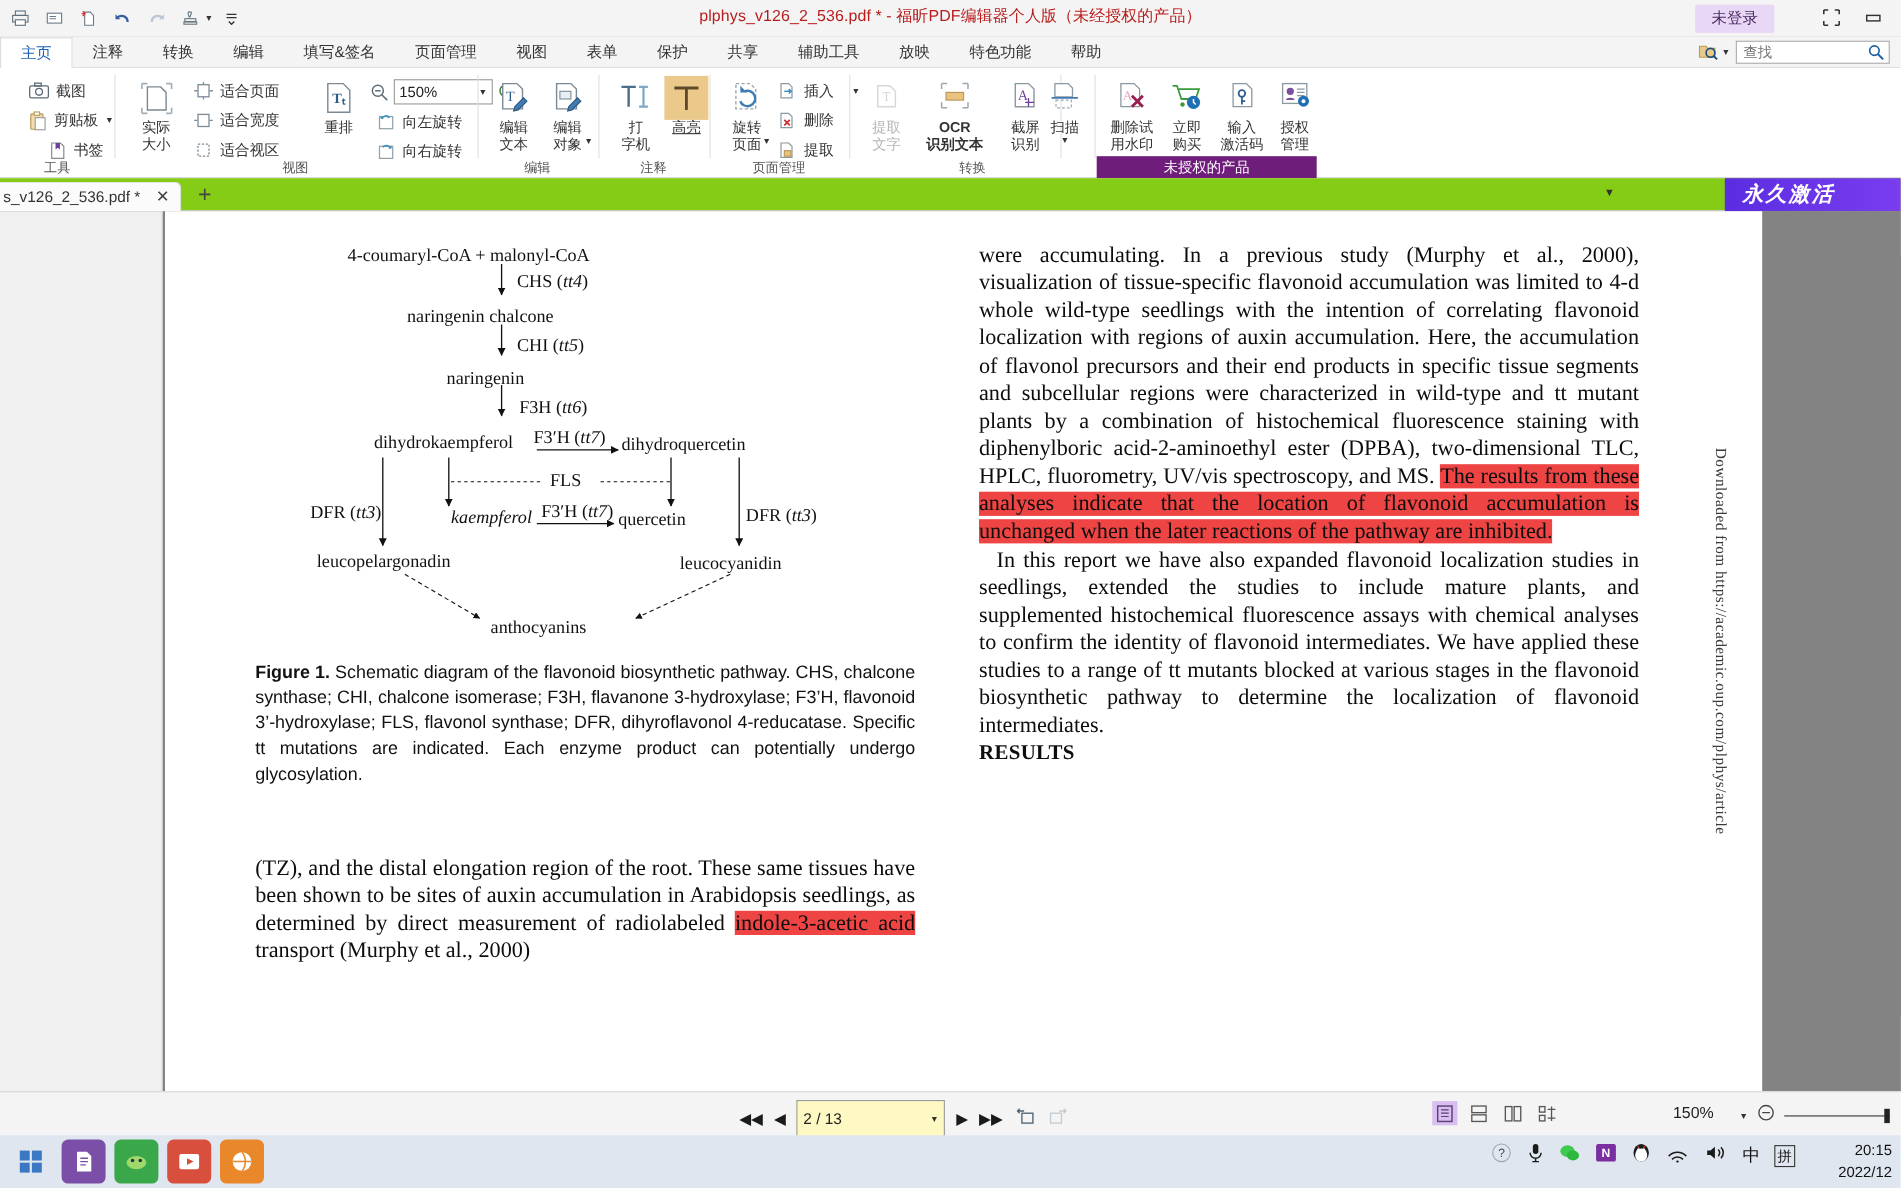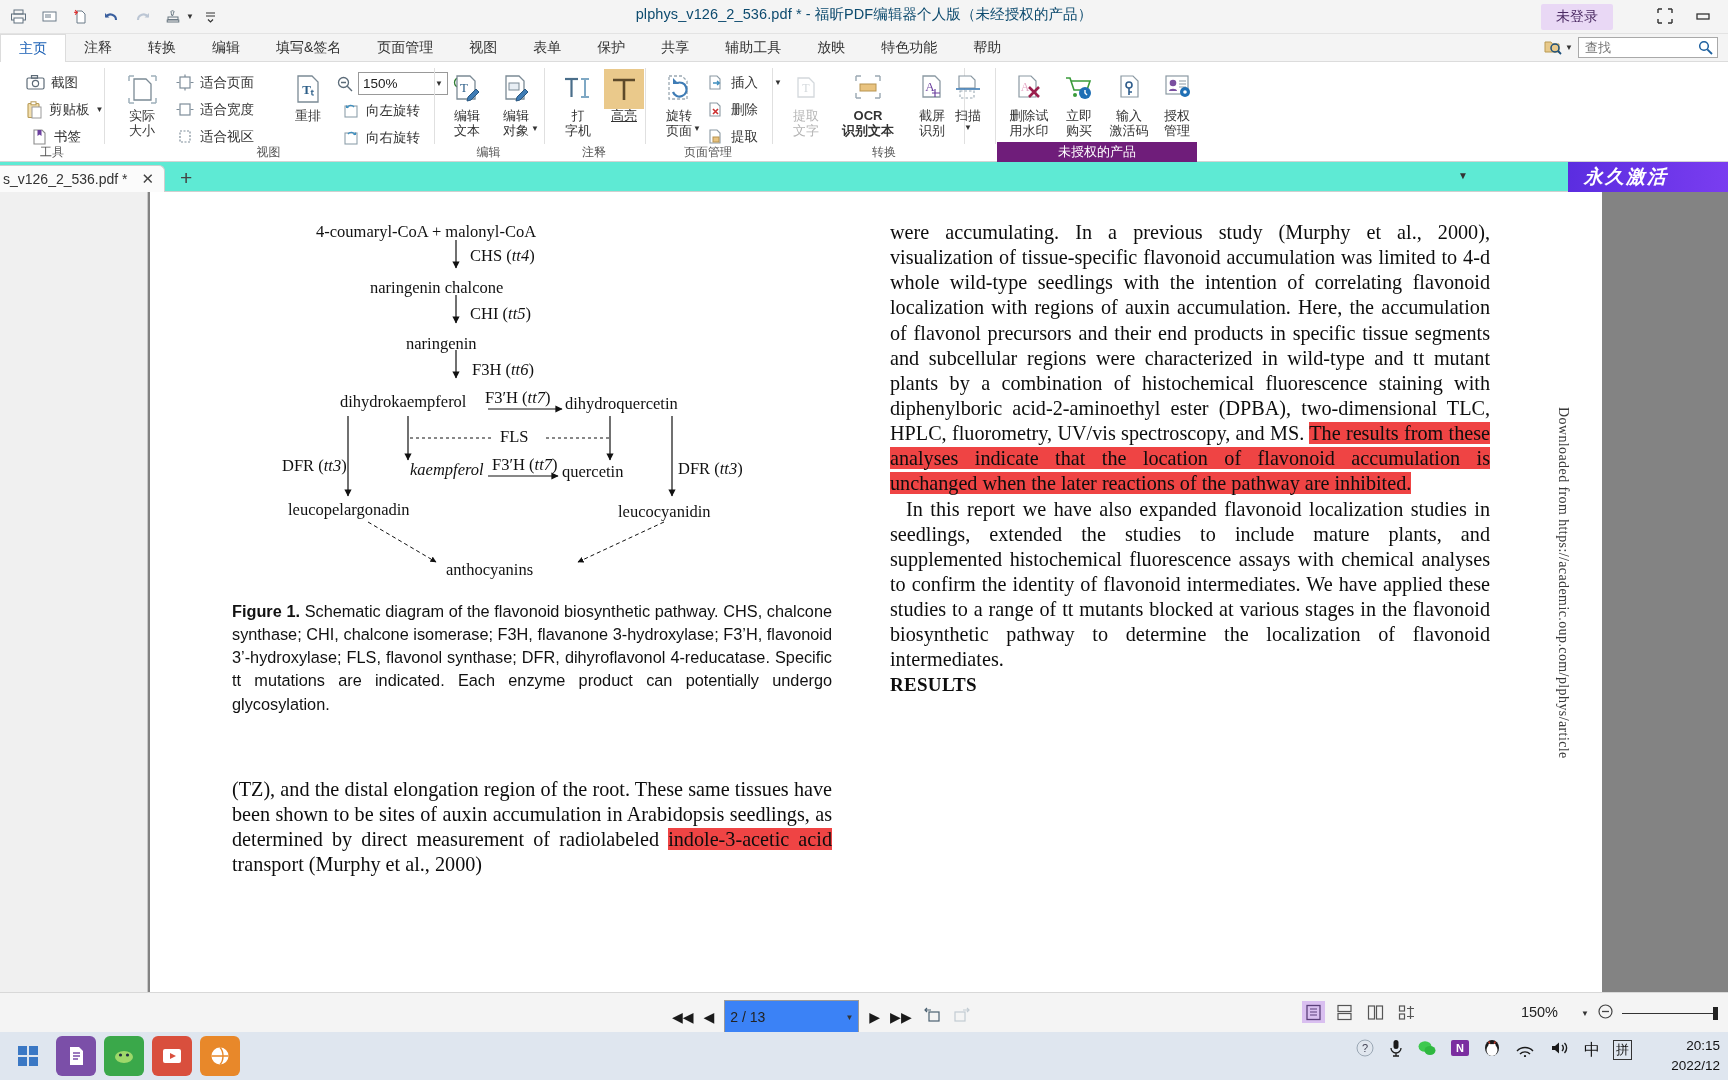--- a/index.html
+++ b/index.html
@@ -20,21 +20,21 @@
   .qat { position: absolute; left: 4px; top: 3px; display: flex; align-items: center; gap: 3px; }
   .qat-btn {
     width: 28px; height: 27px; display: flex; align-items: center; justify-content: center;
     cursor: default;
   }
   .qat-btn svg { display: block; }
   .qat-caret { font-size: 8px; color: #333; margin-left: -4px; }
   .title-text {
     position: absolute; left: 0; top: 0; width: 1728px; height: 28px;
     display: flex; align-items: center; justify-content: center;
-    font-size: 14.5px; color: #0c4a6e; letter-spacing: .1px;
+    font-size: 14.5px; color: #b91c1c; letter-spacing: .1px;
   }
   .login-badge {
     position: absolute; right: 115px; top: 4px;
     background: #e9d8f5; color: #4b2a63;
     font-size: 14px; padding: 4px 15px; border-radius: 2px;
   }
   .win-btns { position: absolute; right: 14px; top: 5px; display: flex; gap: 16px; align-items: center; }
   .win-btn { width: 22px; height: 22px; display:flex; align-items:center; justify-content:center; }
 
   
@@ -97,21 +97,21 @@
   }
   .unauth-banner {
     position: absolute; left: 0; bottom: 0; width: 100%; height: 20px;
     background: #6f1d7a; color: #fff; font-size: 13px;
     display: flex; align-items: center; justify-content: center;
   }
 
   
   .tabbar {
     position: absolute; left: 0; top: 162px; width: 1728px; height: 30px;
-    background: #5eead4; border-bottom: 1px solid #cfcfcf;
+    background: #84cc16; border-bottom: 1px solid #cfcfcf;
   }
   .doctab {
     position: absolute; left: -22px; top: 3px; height: 27px;
     background: #fbfbfb; border: 1px solid #cfcfcf; border-bottom: none;
     display: flex; align-items: center; padding: 0 10px 0 24px;
     font-size: 14px; color: #333; gap: 14px;
     border-radius: 0 6px 0 0;
   }
   .tab-close { font-size: 15px; color: #444; }
   .tab-plus { position: absolute; left: 180px; top: 6px; font-size: 21px; color: #444; line-height: 19px; }
@@ -171,21 +171,21 @@
 
   
   .statusbar {
     position: absolute; left: 0; top: 992px; width: 1728px; height: 40px;
     background: #f4f4f4; border-top: 1px solid #d8d8d8;
     display: flex; align-items: center;
   }
   .pagenav { position: absolute; left: 672px; top: 7px; display: flex; align-items: center; gap: 10px; }
   .nav-ico { color: #1a1a1a; font-size: 14px; }
   .page-field {
-    width: 135px; height: 34px; border: 1px solid #9a9a9a; background: #3b82f6;
+    width: 135px; height: 34px; border: 1px solid #9a9a9a; background: #fef9c3;
     display: flex; align-items: center; justify-content: space-between;
     padding: 0 5px; font-size: 14px; color: #222;
   }
   .view-modes { position: absolute; right: 310px; top: 8px; display: flex; gap: 8px; align-items: center; }
   .vm { width: 23px; height: 22px; display:flex; align-items:center; justify-content:center; }
   .vm.active { background: #d9bff0; }
   .zoom-status { position: absolute; right: 170px; top: 11px; font-size: 14.5px; color: #222; }
   .zoomctl { position: absolute; right: 10px; top: 10px; display: flex; align-items: center; gap: 8px; }
   .zslider { width: 96px; height: 1px; background: #333; position: relative; }
   .zthumb { position: absolute; right: 0; top: -6px; width: 5px; height: 13px; background: #222; }
@@ -321,21 +321,21 @@
       </div>
       <div class="small-cmd" style="position:absolute;left:22px;top:35px;">
         <svg width="17" height="18" viewBox="0 0 17 18">
             <rect x="2" y="2.5" width="11" height="14" rx="1" fill="#f3dfae" stroke="#b79a55" stroke-width="1.1"></rect>
             <rect x="5" y="0.8" width="5" height="3" fill="#fff" stroke="#b79a55" stroke-width="1"></rect>
             <rect x="6" y="6" width="9" height="11" fill="#fff" stroke="#9a9a9a" stroke-width="1"></rect>
           </svg>
         <span>剪贴板</span>
         <span style="font-size:8px;color:#333;">▼</span>
       </div>
-      <div class="small-cmd" style="position:absolute;left:27px;top:62px;">
+      <div class="small-cmd" style="position:absolute;left:40px;top:62px;">
         <svg width="17" height="18" viewBox="0 0 17 18">
             <path d="M3 2h8l3 3v11H3z" fill="#fff" stroke="#8b8b8b" stroke-width="1.1"></path>
             <path d="M6.5 2v6l2-1.6 2 1.6V2z" fill="#6b3f9e"></path>
           </svg>
         <span>书签</span>
       </div>
       <div class="rgroup-label">工具</div>
     </div>
     <div class="rgroup-sep" style="left:104px;"></div>
 

